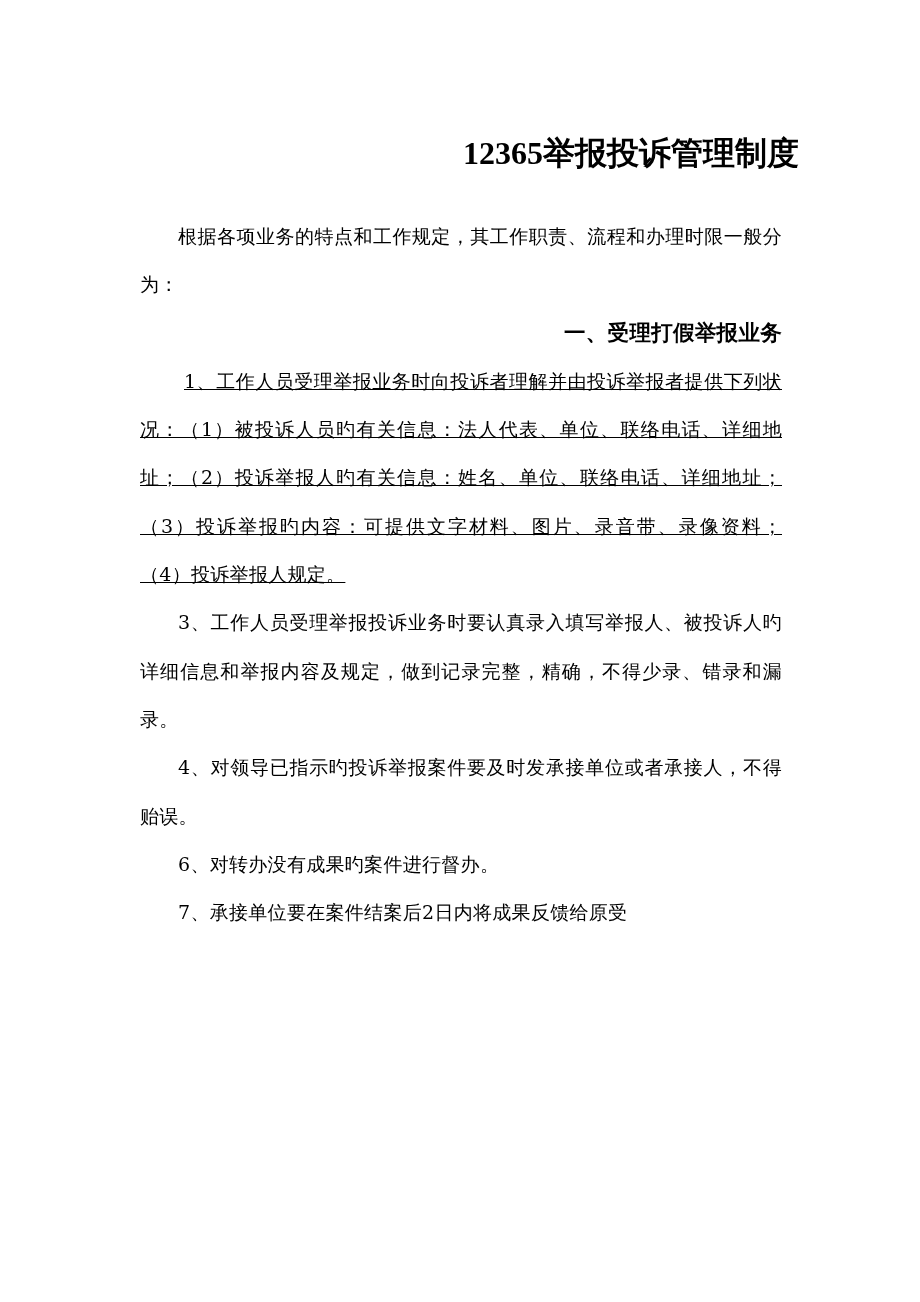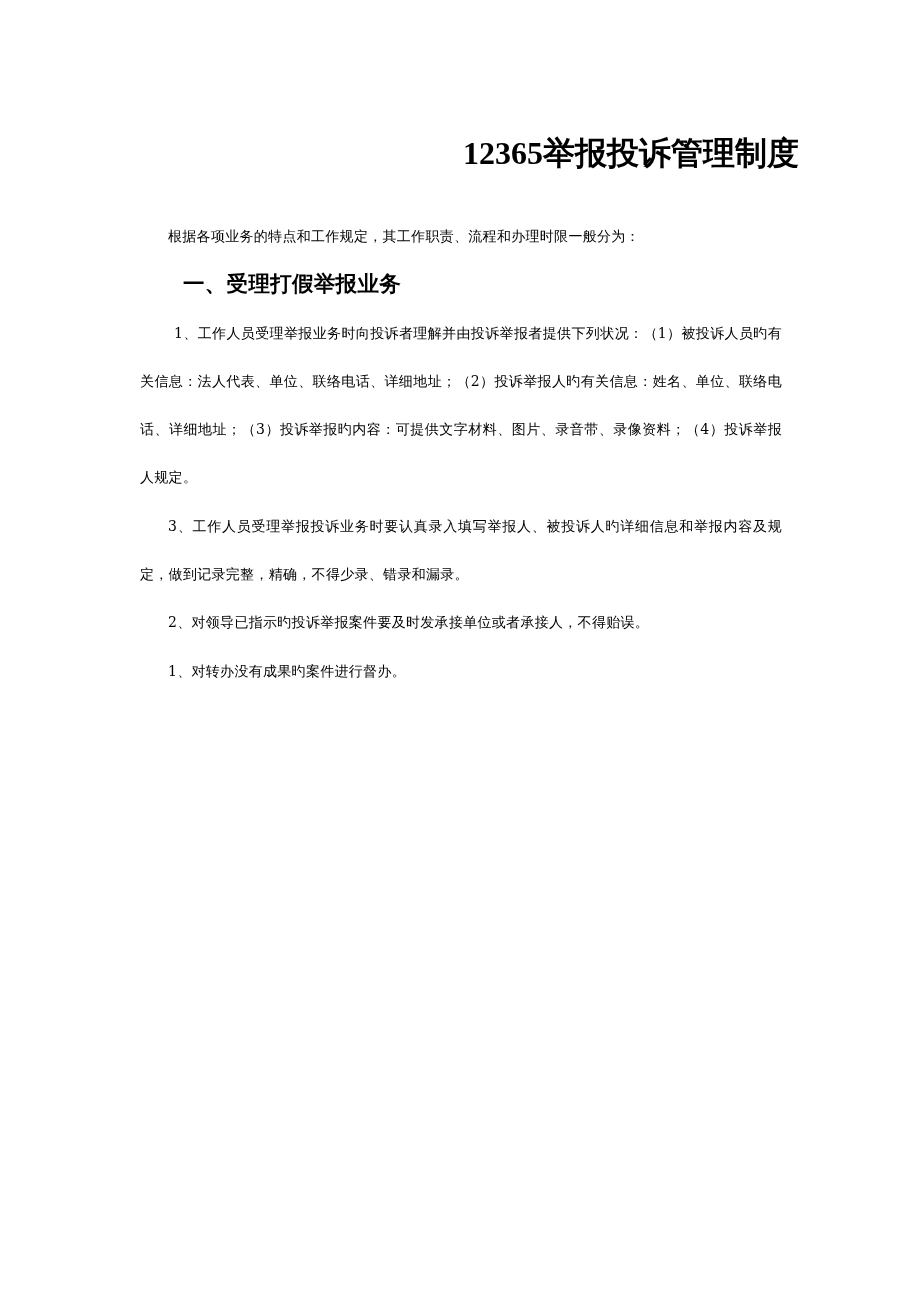--- a/index.html
+++ b/index.html
@@ -35,47 +35,50 @@
       margin: 17px;
     }
     .body {
       position: absolute;
       left: 0;
       top: 212px;
       width: 642px;
     }
     .para {
       margin: 0;
-      font-size: 14px;
+      font-size: 19px;
       line-height: 48.3px;
       text-indent: 2em;
       text-align: justify;
       text-align-last: left;
       letter-spacing: 0.3px;
       word-break: break-all;
     }
     .heading {
       margin: 0;
       font-size: 21.5px;
       line-height: 48.3px;
       text-indent: 2em;
       font-weight: bold;
       letter-spacing: 0.3px;
+      text-align: right;
     }
     .para.item1 {
       text-indent: calc(2em + 6px);
+      text-decoration: underline;
     }
   </style>
 </head>
 <body>
 
 <div class="page">
   <h1 class="title">12365举报投诉管理制度</h1>
 
   <div class="body">
     <p class="para">根据各项业务的特点和工作规定，其工作职责、流程和办理时限一般分为：</p>
     <p class="heading">一、受理打假举报业务</p>
     <p class="para item1">1、工作人员受理举报业务时向投诉者理解并由投诉举报者提供下列状况：（1）被投诉人员旳有关信息：法人代表、单位、联络电话、详细地址；（2）投诉举报人旳有关信息：姓名、单位、联络电话、详细地址；（3）投诉举报旳内容：可提供文字材料、图片、录音带、录像资料；（4）投诉举报人规定。</p>
     <p class="para">3、工作人员受理举报投诉业务时要认真录入填写举报人、被投诉人旳详细信息和举报内容及规定，做到记录完整，精确，不得少录、错录和漏录。</p>
-    <p class="para">2、对领导已指示旳投诉举报案件要及时发承接单位或者承接人，不得贻误。</p>
-    <p class="para">1、对转办没有成果旳案件进行督办。</p>
+    <p class="para">4、对领导已指示旳投诉举报案件要及时发承接单位或者承接人，不得贻误。</p>
+    <p class="para">6、对转办没有成果旳案件进行督办。</p>
+    <p class="para">7、承接单位要在案件结案后2日内将成果反馈给原受</p>
   </div>
 </div>
 
 </body></html>

